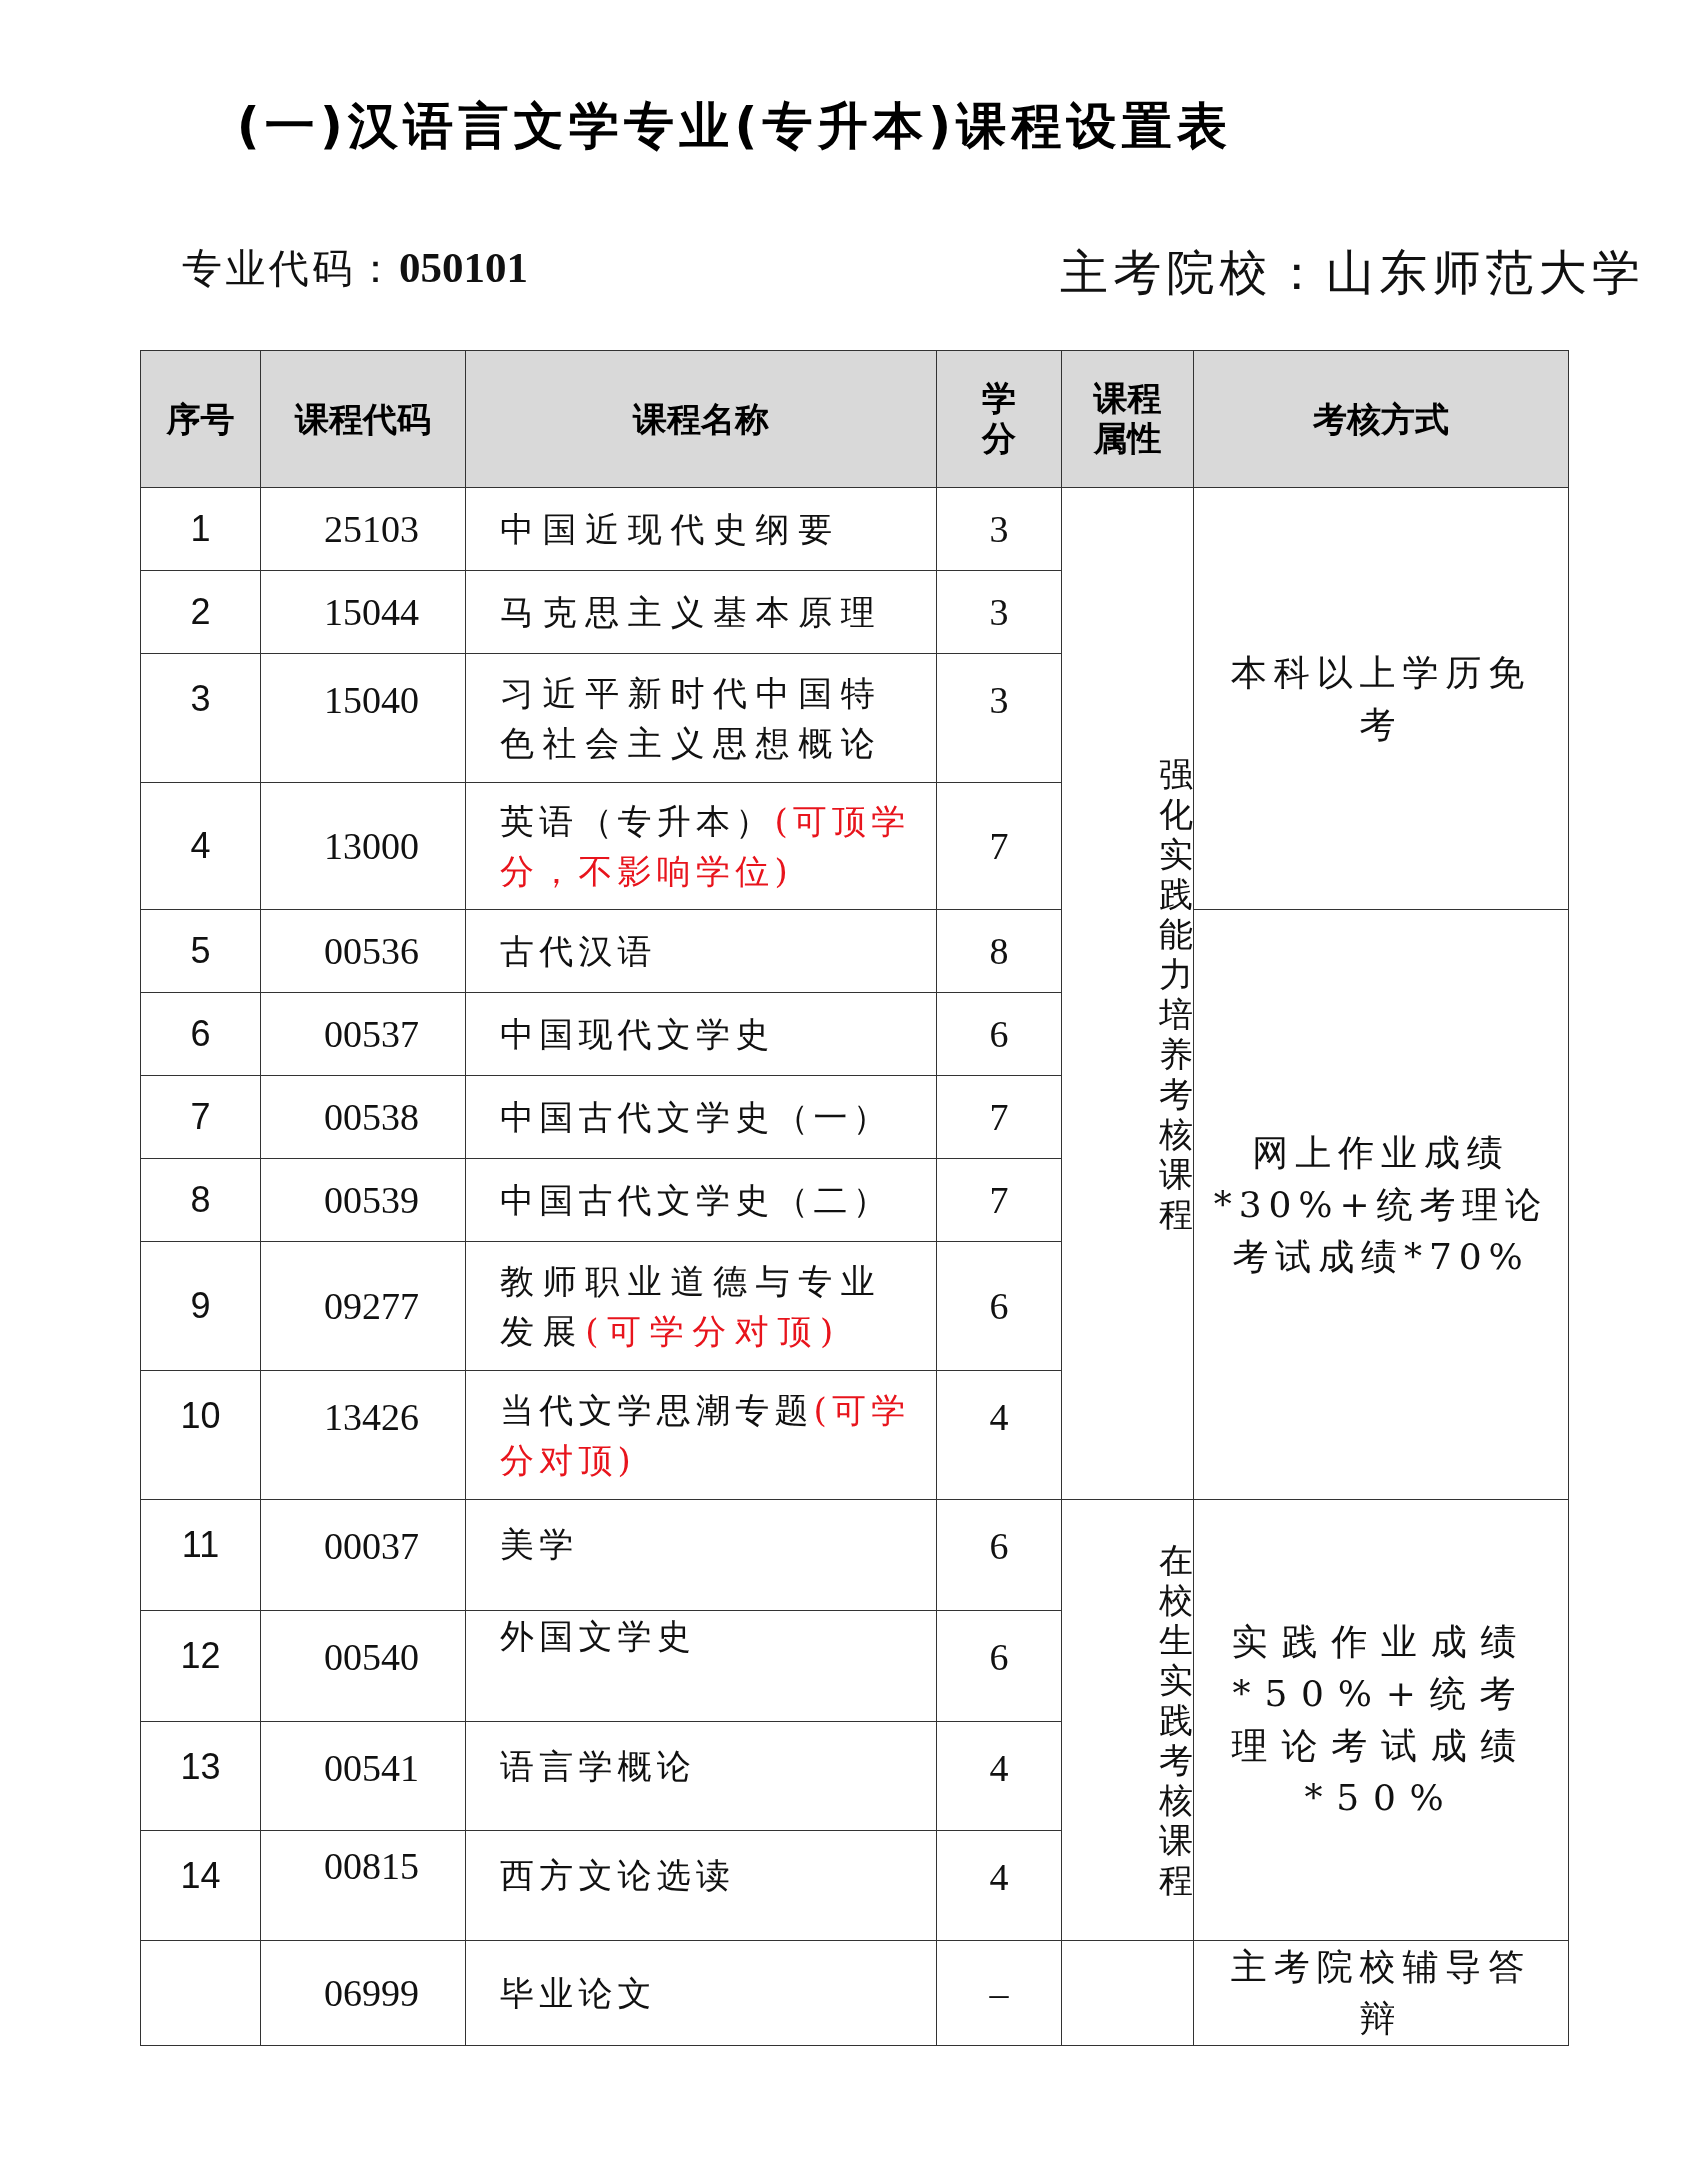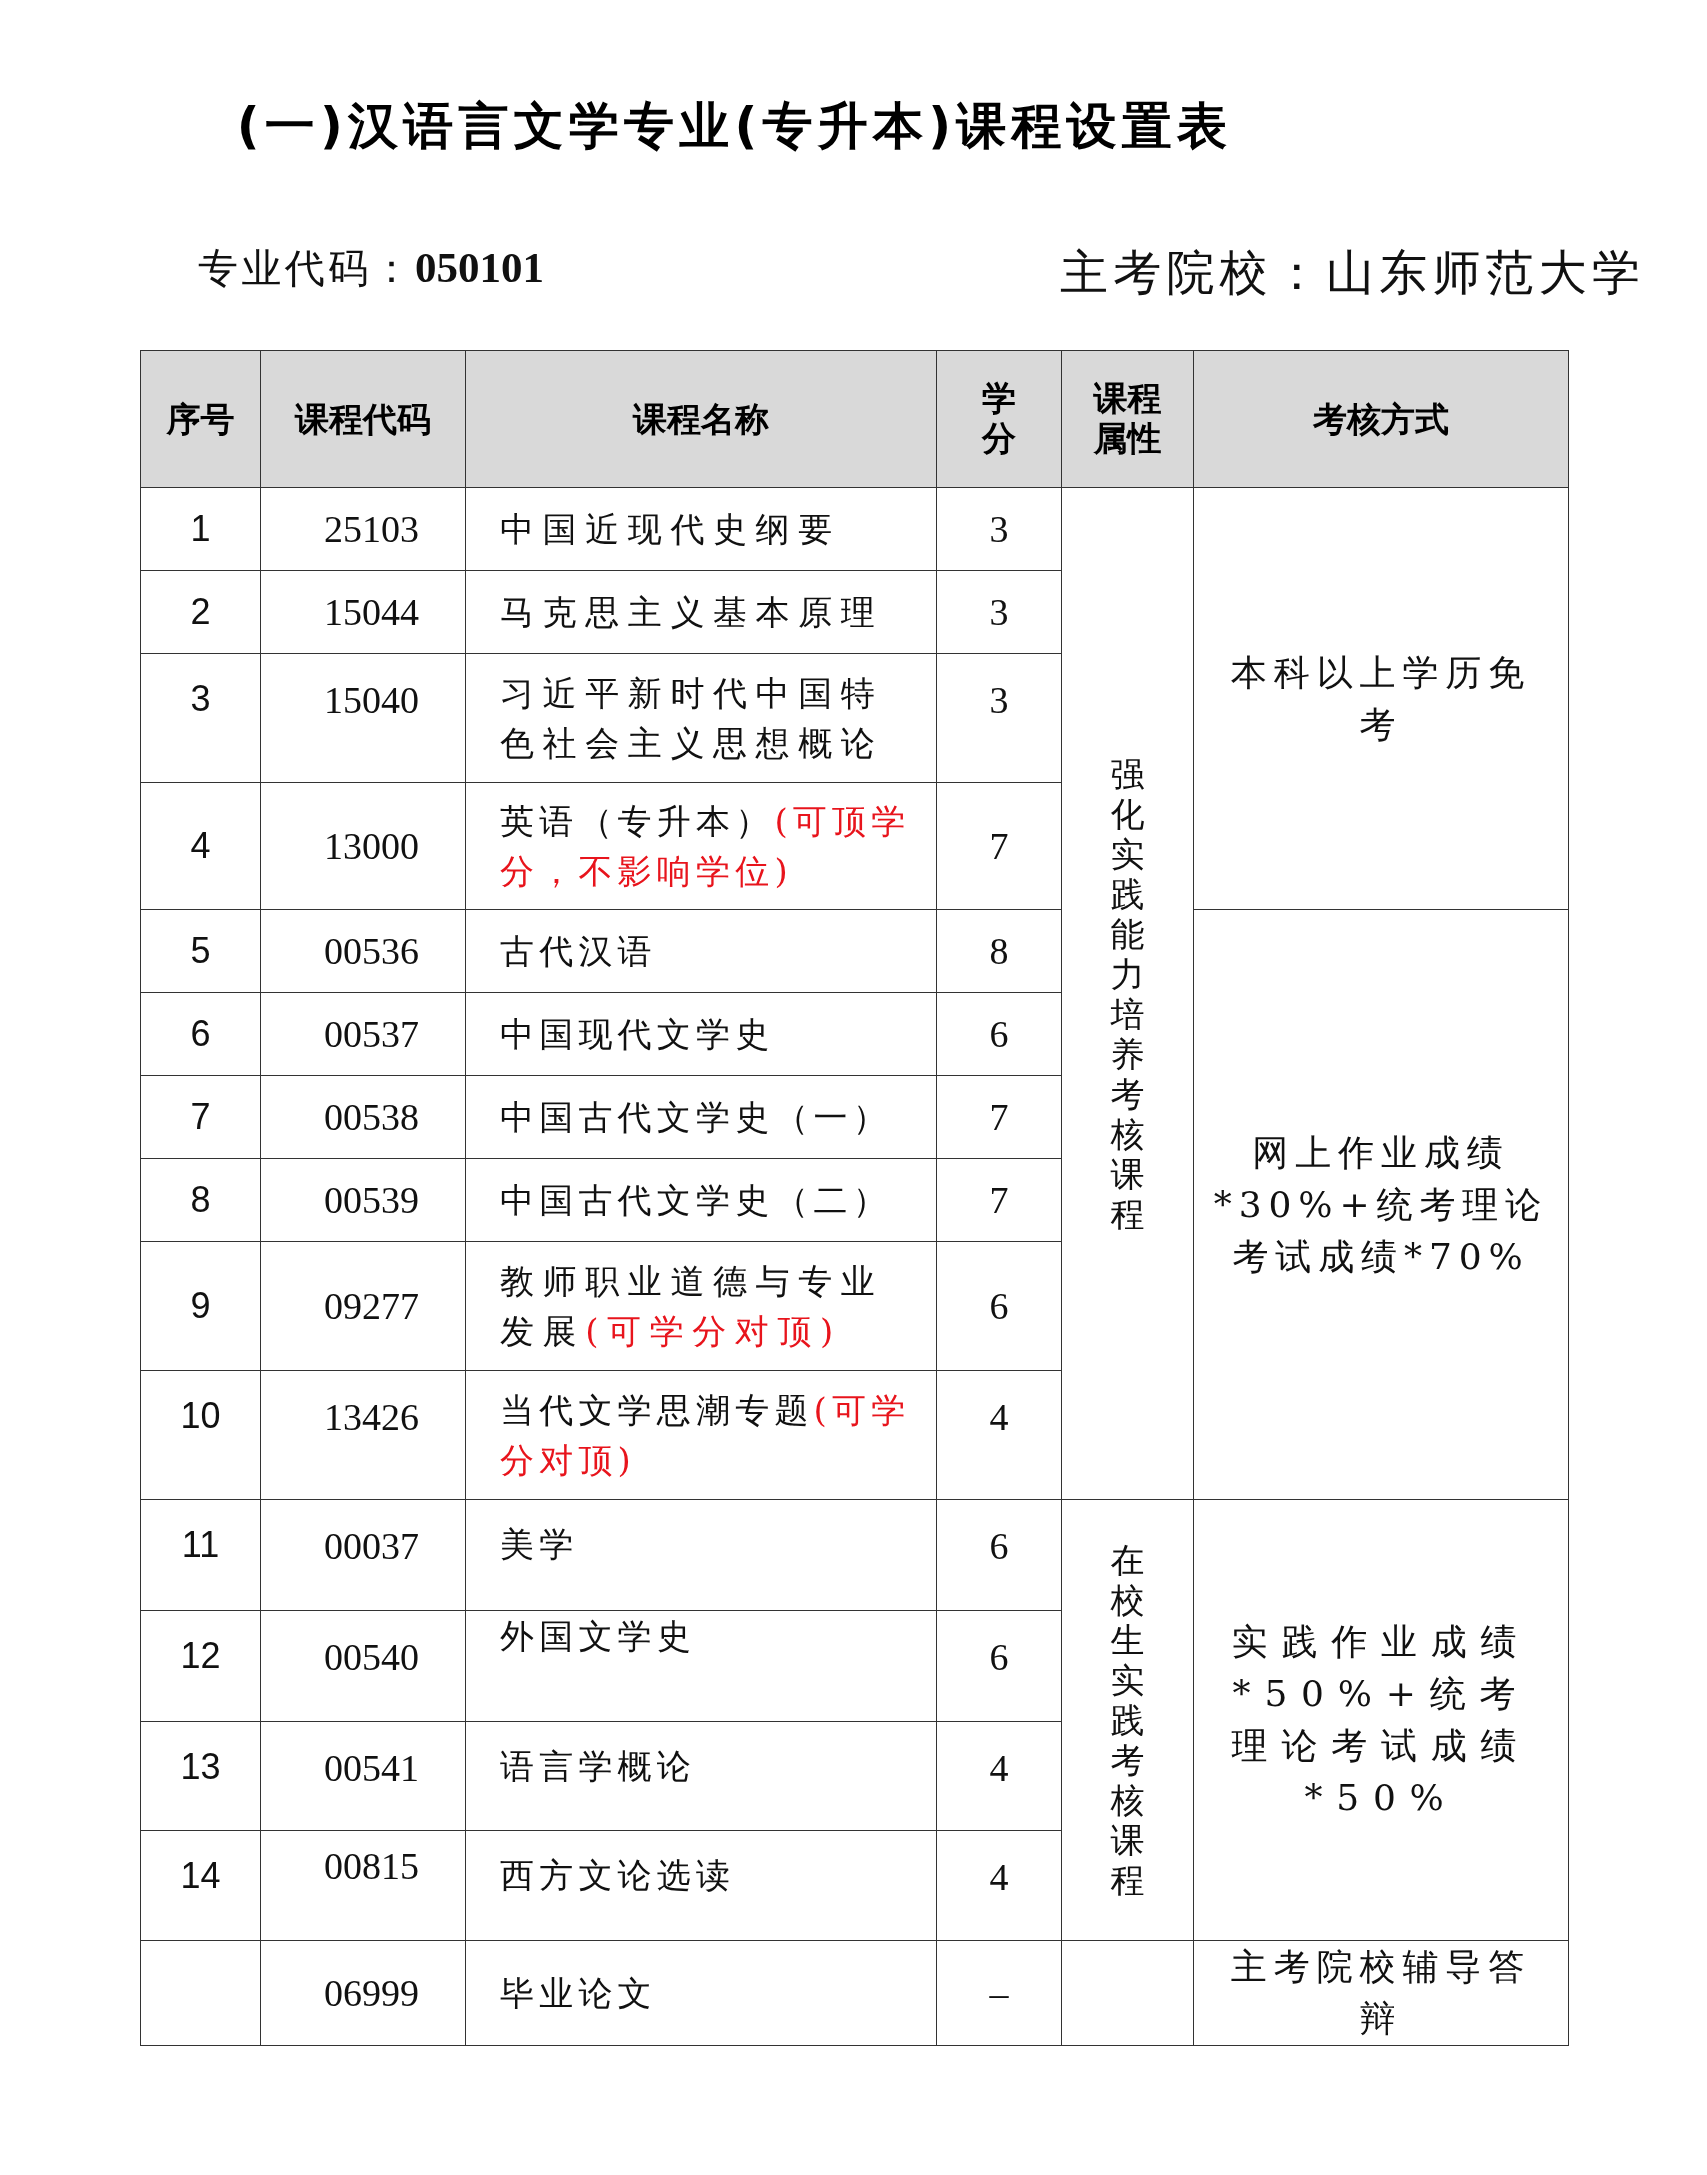--- a/index.html
+++ b/index.html
@@ -1,36 +1,36 @@
 <!DOCTYPE html>
 <html style="font-size:13.8px"><head>
 <meta charset="utf-8">
 <style>
   html, body { margin: 0; padding: 0; background: #ffffff; }
   body { width: 1707px; height: 2175px; position: relative; overflow: hidden;
          font-family: "DejaVu Serif", "Liberation Serif", serif; color: #111; }
   .title { position: absolute; top: 93px; left: 0; width: 1469px; text-align: center;
            font-family: "DejaVu Sans", "Liberation Sans", sans-serif; font-weight: bold;
            font-size: 50px; letter-spacing: 5.2px; color: #000; }
-  .meta-left { position: absolute; top: 241px; left: 198px; font-size: 40px; letter-spacing: 3.4px; }
+  .meta-left { position: absolute; top: 241px; left: 182px; font-size: 40px; letter-spacing: 3.4px; }
   .meta-left .code { font-family: "Liberation Serif", serif; font-weight: bold; letter-spacing: 0; font-size: 43px; }
   .meta-right { position: absolute; top: 241px; left: 1060px; font-size: 48px; letter-spacing: 5.2px; }
   table { position: absolute; left: 140px; top: 350px; border-collapse: collapse; table-layout: fixed;
           width: 1428px; }
   td, th { border: 1.7px solid #333; padding: 0; }
   th { background: #d9d9d9; font-family: "DejaVu Sans", "Liberation Sans", sans-serif;
        font-weight: bold; font-size: 34px; color: #000; height: 136px; line-height: 45px; }
   td { font-size: 34px; vertical-align: middle; }
   .c-seq { text-align: center; font-family: "Liberation Sans", sans-serif; font-size: 36px; }
   .c-code { text-align: center; font-family: "Liberation Serif", serif; font-size: 38px; padding-left: 17px; }
   .c-name { padding: 0 12px 0 34px; line-height: 50px; letter-spacing: 5.2px; }
   .c-name.wide { letter-spacing: 8.6px; }
   .c-credit { text-align: center; font-family: "Liberation Serif", serif; font-size: 38px; }
   .red { color: #e8141c; }
-  .c-attr { text-align: center; vertical-align: middle; text-decoration: underline; }
+  .c-attr { text-align: right; vertical-align: middle; text-decoration: underline; }
   .vtext { display: inline-block; width: 38px; font-size: 34px; line-height: 40px; word-break: break-all; }
   .c-exam { text-align: center; font-size: 36px; letter-spacing: 6.9px; line-height: 52px; padding: 0 17px; }
   .exam2 { letter-spacing: 13.8px; }
 </style>
 </head>
 <body>
 
 <div class="title">(一)汉语言文学专业(专升本)课程设置表</div>
 
 <div class="meta-left">

